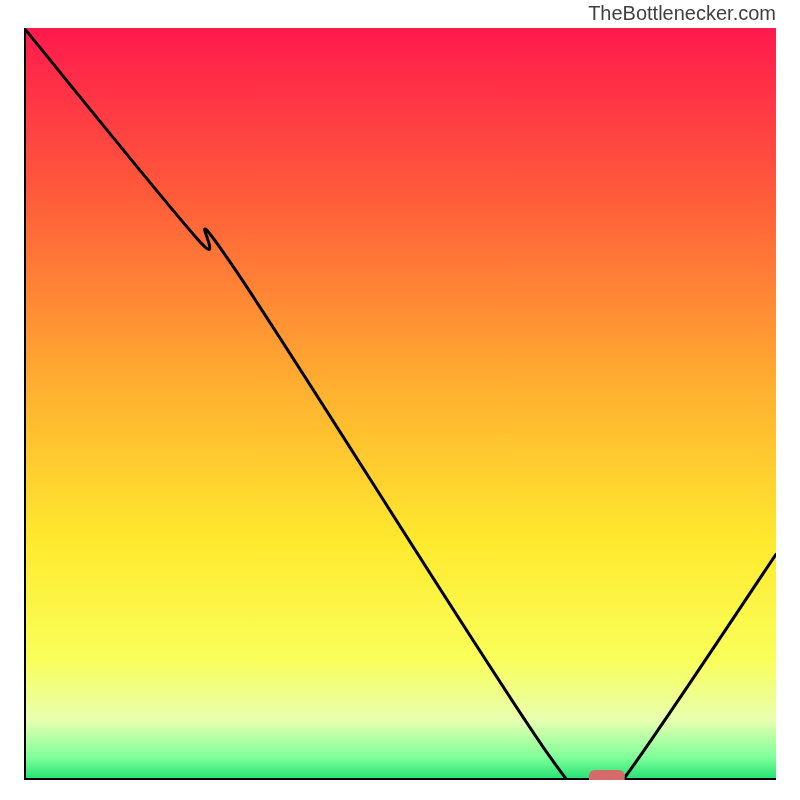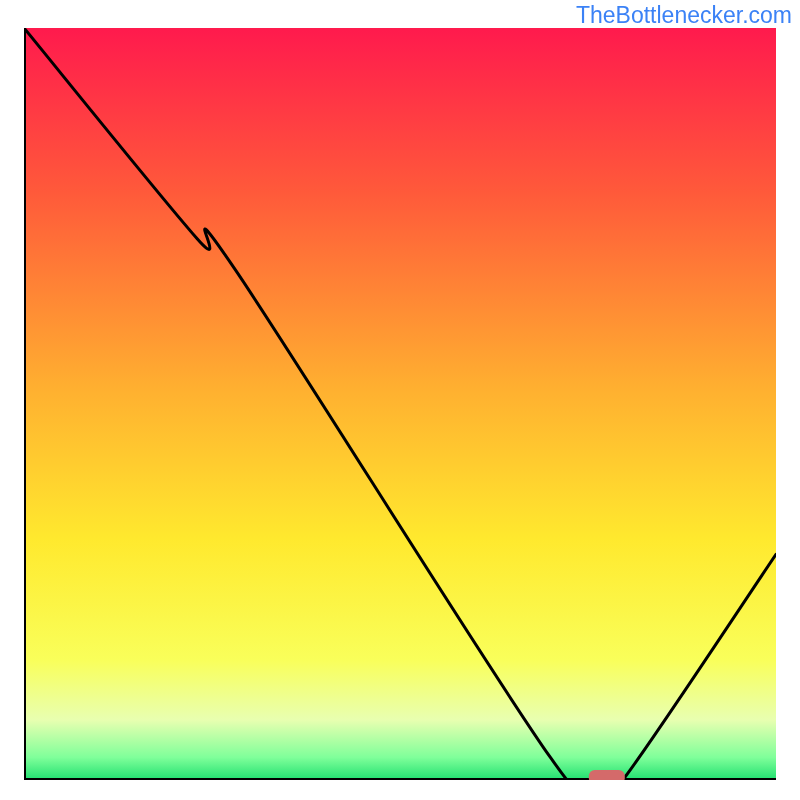--- a/index.html
+++ b/index.html
@@ -7,23 +7,23 @@
     padding: 0;
     background: #ffffff;
     width: 800px;
     height: 800px;
     position: relative;
     font-family: Arial, sans-serif;
   }
   .attribution {
     position: absolute;
     top: 2px;
-    right: 8px;
-    font-size: 23px;
-    color: #3b82f6;
+    right: 24px;
+    font-size: 20px;
+    color: #404040;
     font-weight: normal;
   }
   .chart-container {
     position: absolute;
     top: 28px;
     left: 24px;
     width: 752px;
     height: 752px;
   }
   svg {

